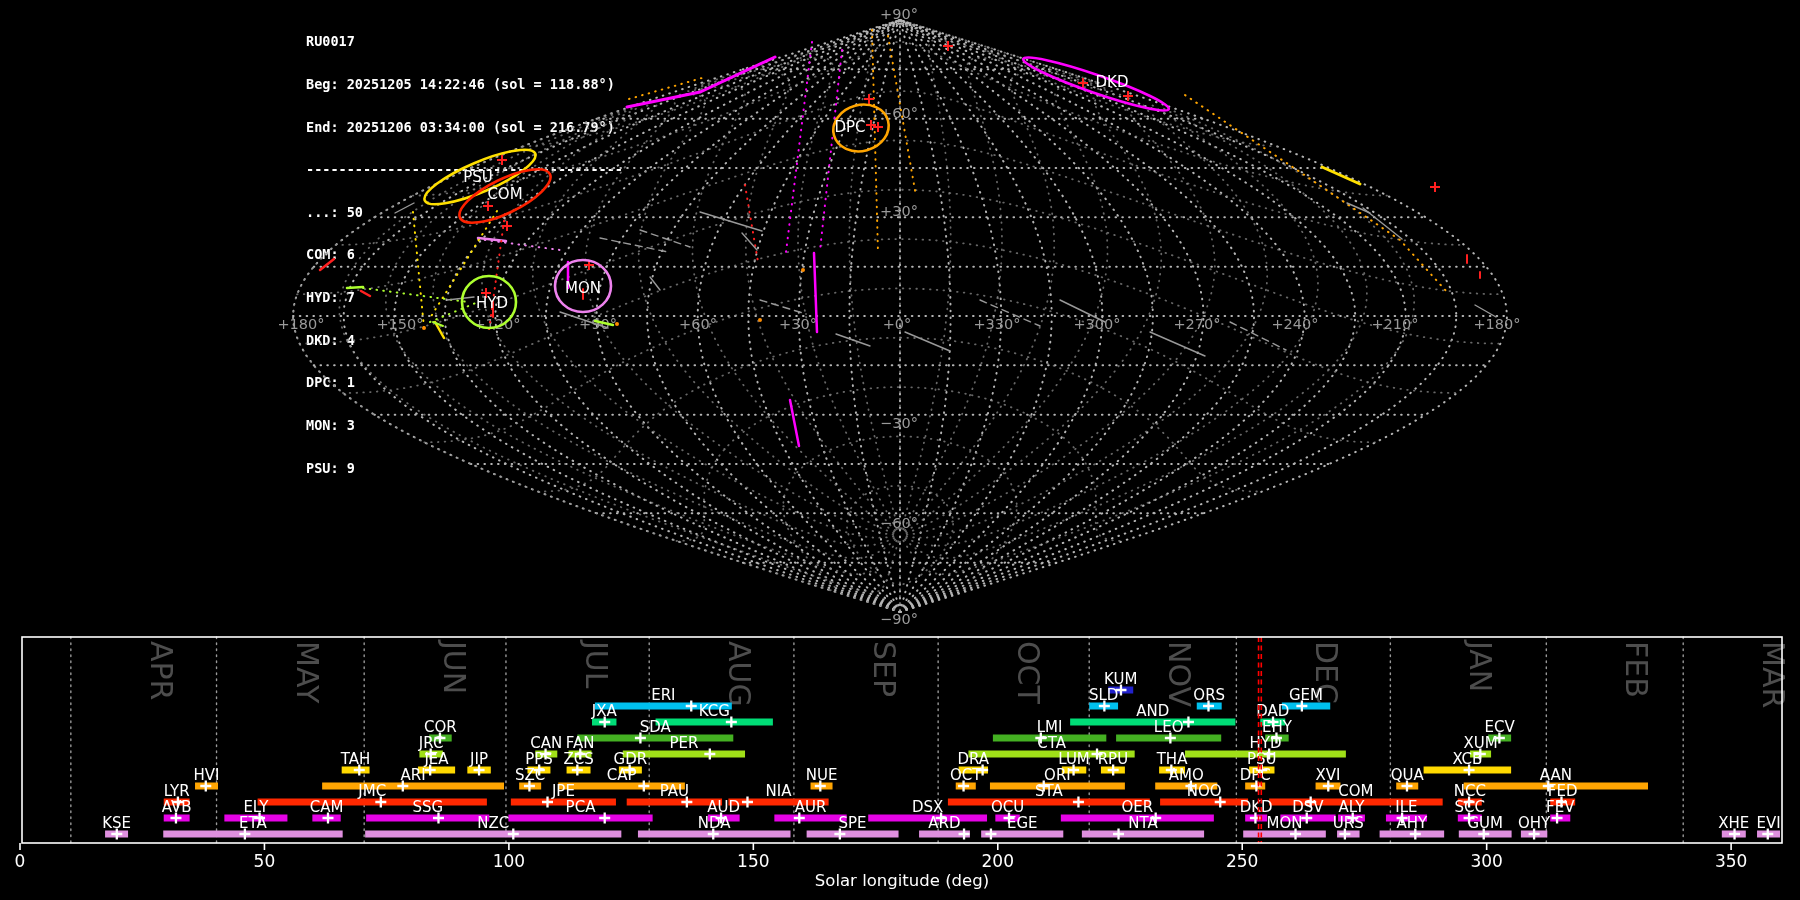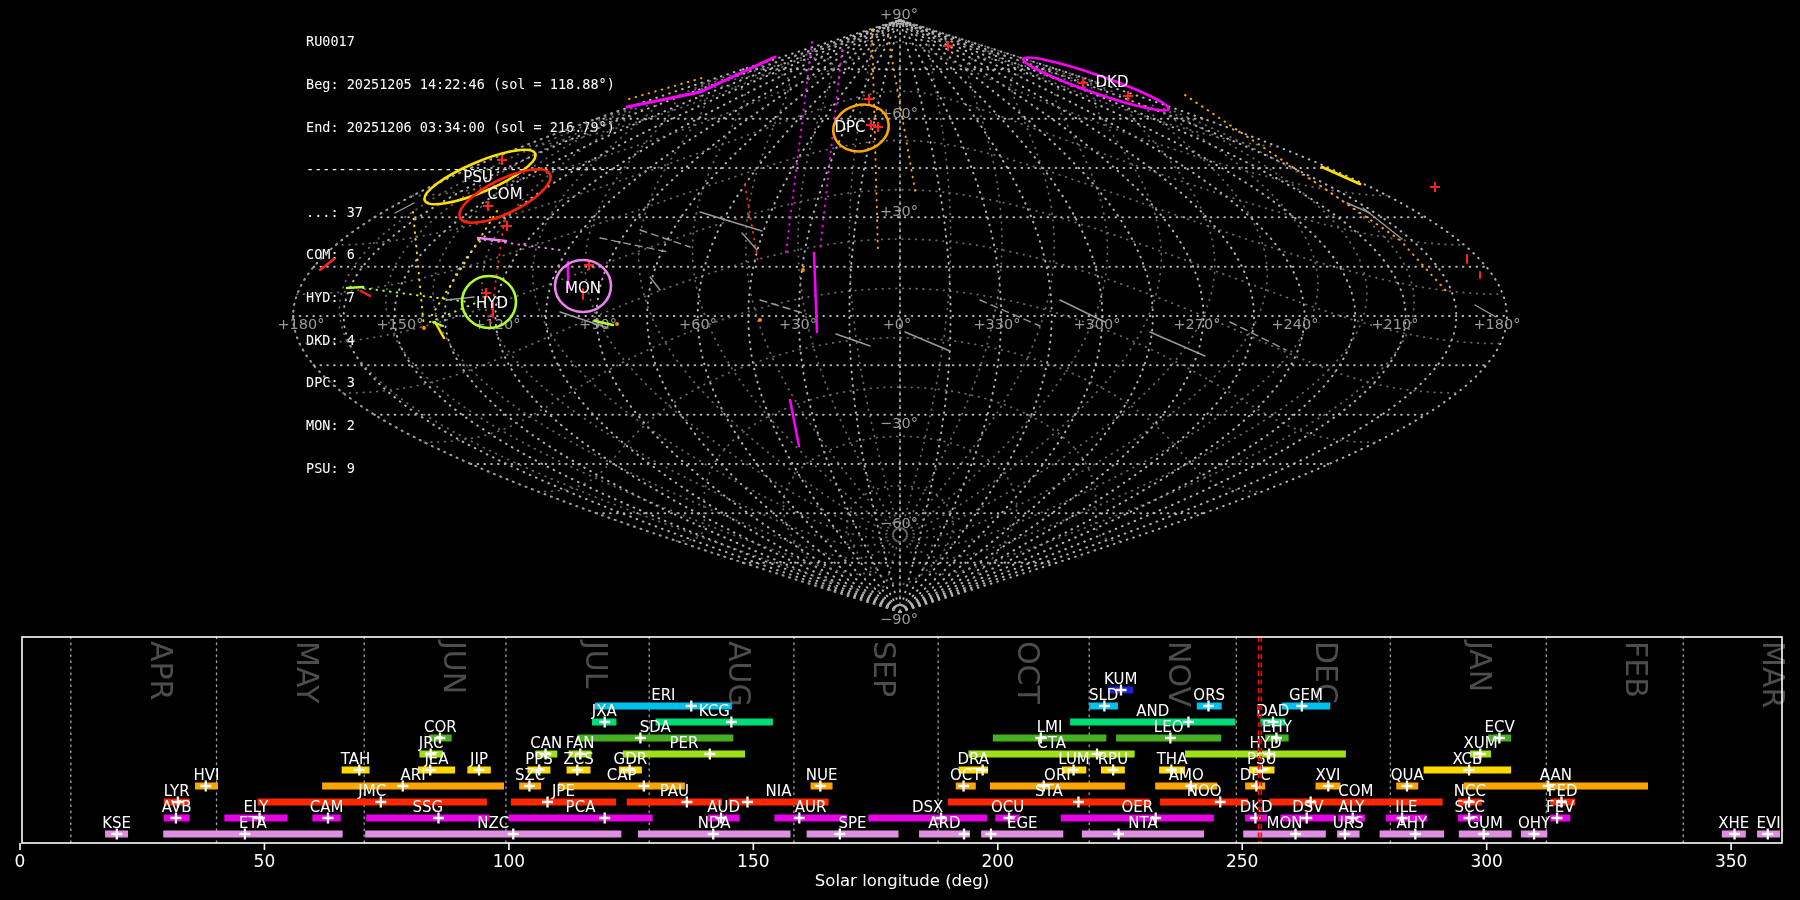--- a/index.html
+++ b/index.html
@@ -1,38 +1,38 @@
 <!DOCTYPE html>
 <html><head>
 <meta charset="utf-8">
 <style>
   html,body{margin:0;padding:0;background:#000;}
   .screen{position:relative;width:1800px;height:900px;background:#000;overflow:hidden;
           font-family:"DejaVu Sans",sans-serif;}
   .info{position:absolute;left:306px;top:6px;color:#fff;
         font-family:"DejaVu Sans Mono",monospace;font-size:13.5px;line-height:14.2px;
-        white-space:pre;}
+        white-space:pre;font-weight:bold;}
   svg{position:absolute;left:0;top:0;}
   text{font-family:"DejaVu Sans",sans-serif;}
 </style>
 </head>
 <body>
 
 <div class="screen">
   <div class="info">
     <div>RU0017</div>
     <div>Beg: 20251205 14:22:46 (sol = 118.88°)</div>
     <div>End: 20251206 03:34:00 (sol = 216.79°)</div>
     <div>---------------------------------------</div>
-    <div>...: 37</div>
+    <div>...: 50</div>
     <div>COM: 6</div>
     <div>HYD: 7</div>
     <div>DKD: 4</div>
-    <div>DPC: 3</div>
-    <div>MON: 2</div>
+    <div>DPC: 1</div>
+    <div>MON: 3</div>
     <div>PSU: 9</div>
   </div>
   <svg id="plot" width="1800" height="900" viewBox="0 0 1800 900">
     <g id="sky">
         <path d="M742.9 562.7 L746.4 562.7 L749.9 562.7 L753.4 562.7 L756.9 562.7 L760.4 562.7 L763.8 562.7 L767.3 562.7 L770.8 562.7 L774.3 562.7 L777.8 562.7 L781.3 562.7 L784.8 562.7 L788.3 562.7 L791.8 562.7 L795.3 562.7 L798.8 562.7 L802.2 562.7 L805.7 562.7 L809.2 562.7 L812.7 562.7 L816.2 562.7 L819.7 562.7 L823.2 562.7 L826.7 562.7 L830.2 562.7 L833.7 562.7 L837.2 562.7 L840.6 562.7 L844.1 562.7 L847.6 562.7 L851.1 562.7 L854.6 562.7 L858.1 562.7 L861.6 562.7 L865.1 562.7 L868.6 562.7 L872.1 562.7 L875.6 562.7 L879.1 562.7 L882.5 562.7 L886.0 562.7 L889.5 562.7 L893.0 562.7 L896.5 562.7 L900.0 562.7 L903.5 562.7 L907.0 562.7 L910.5 562.7 L914.0 562.7 L917.5 562.7 L920.9 562.7 L924.4 562.7 L927.9 562.7 L931.4 562.7 L934.9 562.7 L938.4 562.7 L941.9 562.7 L945.4 562.7 L948.9 562.7 L952.4 562.7 L955.9 562.7 L959.4 562.7 L962.8 562.7 L966.3 562.7 L969.8 562.7 L973.3 562.7 L976.8 562.7 L980.3 562.7 L983.8 562.7 L987.3 562.7 L990.8 562.7 L994.3 562.7 L997.8 562.7 L1001.2 562.7 L1004.7 562.7 L1008.2 562.7 L1011.7 562.7 L1015.2 562.7 L1018.7 562.7 L1022.2 562.7 L1025.7 562.7 L1029.2 562.7 L1032.7 562.7 L1036.2 562.7 L1039.6 562.7 L1043.1 562.7 L1046.6 562.7 L1050.1 562.7 L1053.6 562.7 L1057.1 562.7 " fill="none" stroke="#b5b5b5" stroke-width="2" stroke-linecap="round" stroke-dasharray="0.6 6.2"></path>
         <path d="M596.5 513.3 L603.2 513.3 L610.0 513.3 L616.7 513.3 L623.5 513.3 L630.2 513.3 L637.0 513.3 L643.7 513.3 L650.5 513.3 L657.2 513.3 L663.9 513.3 L670.7 513.3 L677.4 513.3 L684.2 513.3 L690.9 513.3 L697.7 513.3 L704.4 513.3 L711.2 513.3 L717.9 513.3 L724.6 513.3 L731.4 513.3 L738.1 513.3 L744.9 513.3 L751.6 513.3 L758.4 513.3 L765.1 513.3 L771.9 513.3 L778.6 513.3 L785.3 513.3 L792.1 513.3 L798.8 513.3 L805.6 513.3 L812.3 513.3 L819.1 513.3 L825.8 513.3 L832.6 513.3 L839.3 513.3 L846.0 513.3 L852.8 513.3 L859.5 513.3 L866.3 513.3 L873.0 513.3 L879.8 513.3 L886.5 513.3 L893.3 513.3 L900.0 513.3 L906.7 513.3 L913.5 513.3 L920.2 513.3 L927.0 513.3 L933.7 513.3 L940.5 513.3 L947.2 513.3 L954.0 513.3 L960.7 513.3 L967.4 513.3 L974.2 513.3 L980.9 513.3 L987.7 513.3 L994.4 513.3 L1001.2 513.3 L1007.9 513.3 L1014.7 513.3 L1021.4 513.3 L1028.1 513.3 L1034.9 513.3 L1041.6 513.3 L1048.4 513.3 L1055.1 513.3 L1061.9 513.3 L1068.6 513.3 L1075.4 513.3 L1082.1 513.3 L1088.8 513.3 L1095.6 513.3 L1102.3 513.3 L1109.1 513.3 L1115.8 513.3 L1122.6 513.3 L1129.3 513.3 L1136.1 513.3 L1142.8 513.3 L1149.5 513.3 L1156.3 513.3 L1163.0 513.3 L1169.8 513.3 L1176.5 513.3 L1183.3 513.3 L1190.0 513.3 L1196.8 513.3 L1203.5 513.3 " fill="none" stroke="#b5b5b5" stroke-width="2" stroke-linecap="round" stroke-dasharray="0.6 6.2"></path>
         <path d="M470.8 464.0 L480.3 464.0 L489.9 464.0 L499.4 464.0 L508.9 464.0 L518.5 464.0 L528.0 464.0 L537.6 464.0 L547.1 464.0 L556.6 464.0 L566.2 464.0 L575.7 464.0 L585.2 464.0 L594.8 464.0 L604.3 464.0 L613.9 464.0 L623.4 464.0 L632.9 464.0 L642.5 464.0 L652.0 464.0 L661.5 464.0 L671.1 464.0 L680.6 464.0 L690.2 464.0 L699.7 464.0 L709.2 464.0 L718.8 464.0 L728.3 464.0 L737.9 464.0 L747.4 464.0 L756.9 464.0 L766.5 464.0 L776.0 464.0 L785.5 464.0 L795.1 464.0 L804.6 464.0 L814.2 464.0 L823.7 464.0 L833.2 464.0 L842.8 464.0 L852.3 464.0 L861.8 464.0 L871.4 464.0 L880.9 464.0 L890.5 464.0 L900.0 464.0 L909.5 464.0 L919.1 464.0 L928.6 464.0 L938.2 464.0 L947.7 464.0 L957.2 464.0 L966.8 464.0 L976.3 464.0 L985.8 464.0 L995.4 464.0 L1004.9 464.0 L1014.5 464.0 L1024.0 464.0 L1033.5 464.0 L1043.1 464.0 L1052.6 464.0 L1062.1 464.0 L1071.7 464.0 L1081.2 464.0 L1090.8 464.0 L1100.3 464.0 L1109.8 464.0 L1119.4 464.0 L1128.9 464.0 L1138.5 464.0 L1148.0 464.0 L1157.5 464.0 L1167.1 464.0 L1176.6 464.0 L1186.1 464.0 L1195.7 464.0 L1205.2 464.0 L1214.8 464.0 L1224.3 464.0 L1233.8 464.0 L1243.4 464.0 L1252.9 464.0 L1262.4 464.0 L1272.0 464.0 L1281.5 464.0 L1291.1 464.0 L1300.6 464.0 L1310.1 464.0 L1319.7 464.0 L1329.2 464.0 " fill="none" stroke="#b5b5b5" stroke-width="2" stroke-linecap="round" stroke-dasharray="0.6 6.2"></path>
         <path d="M374.3 414.7 L386.0 414.7 L397.7 414.7 L409.4 414.7 L421.0 414.7 L432.7 414.7 L444.4 414.7 L456.1 414.7 L467.8 414.7 L479.5 414.7 L491.1 414.7 L502.8 414.7 L514.5 414.7 L526.2 414.7 L537.9 414.7 L549.5 414.7 L561.2 414.7 L572.9 414.7 L584.6 414.7 L596.3 414.7 L608.0 414.7 L619.6 414.7 L631.3 414.7 L643.0 414.7 L654.7 414.7 L666.4 414.7 L678.0 414.7 L689.7 414.7 L701.4 414.7 L713.1 414.7 L724.8 414.7 L736.5 414.7 L748.1 414.7 L759.8 414.7 L771.5 414.7 L783.2 414.7 L794.9 414.7 L806.5 414.7 L818.2 414.7 L829.9 414.7 L841.6 414.7 L853.3 414.7 L865.0 414.7 L876.6 414.7 L888.3 414.7 L900.0 414.7 L911.7 414.7 L923.4 414.7 L935.0 414.7 L946.7 414.7 L958.4 414.7 L970.1 414.7 L981.8 414.7 L993.5 414.7 L1005.1 414.7 L1016.8 414.7 L1028.5 414.7 L1040.2 414.7 L1051.9 414.7 L1063.5 414.7 L1075.2 414.7 L1086.9 414.7 L1098.6 414.7 L1110.3 414.7 L1122.0 414.7 L1133.6 414.7 L1145.3 414.7 L1157.0 414.7 L1168.7 414.7 L1180.4 414.7 L1192.0 414.7 L1203.7 414.7 L1215.4 414.7 L1227.1 414.7 L1238.8 414.7 L1250.5 414.7 L1262.1 414.7 L1273.8 414.7 L1285.5 414.7 L1297.2 414.7 L1308.9 414.7 L1320.5 414.7 L1332.2 414.7 L1343.9 414.7 L1355.6 414.7 L1367.3 414.7 L1379.0 414.7 L1390.6 414.7 L1402.3 414.7 L1414.0 414.7 L1425.7 414.7 " fill="none" stroke="#b5b5b5" stroke-width="2" stroke-linecap="round" stroke-dasharray="0.6 6.2"></path>
         <path d="M313.7 365.3 L326.7 365.3 L339.7 365.3 L352.8 365.3 L365.8 365.3 L378.8 365.3 L391.9 365.3 L404.9 365.3 L417.9 365.3 L430.9 365.3 L444.0 365.3 L457.0 365.3 L470.0 365.3 L483.1 365.3 L496.1 365.3 L509.1 365.3 L522.2 365.3 L535.2 365.3 L548.2 365.3 L561.2 365.3 L574.3 365.3 L587.3 365.3 L600.3 365.3 L613.4 365.3 L626.4 365.3 L639.4 365.3 L652.4 365.3 L665.5 365.3 L678.5 365.3 L691.5 365.3 L704.6 365.3 L717.6 365.3 L730.6 365.3 L743.6 365.3 L756.7 365.3 L769.7 365.3 L782.7 365.3 L795.8 365.3 L808.8 365.3 L821.8 365.3 L834.9 365.3 L847.9 365.3 L860.9 365.3 L873.9 365.3 L887.0 365.3 L900.0 365.3 L913.0 365.3 L926.1 365.3 L939.1 365.3 L952.1 365.3 L965.1 365.3 L978.2 365.3 L991.2 365.3 L1004.2 365.3 L1017.3 365.3 L1030.3 365.3 L1043.3 365.3 L1056.4 365.3 L1069.4 365.3 L1082.4 365.3 L1095.4 365.3 L1108.5 365.3 L1121.5 365.3 L1134.5 365.3 L1147.6 365.3 L1160.6 365.3 L1173.6 365.3 L1186.6 365.3 L1199.7 365.3 L1212.7 365.3 L1225.7 365.3 L1238.8 365.3 L1251.8 365.3 L1264.8 365.3 L1277.8 365.3 L1290.9 365.3 L1303.9 365.3 L1316.9 365.3 L1330.0 365.3 L1343.0 365.3 L1356.0 365.3 L1369.1 365.3 L1382.1 365.3 L1395.1 365.3 L1408.1 365.3 L1421.2 365.3 L1434.2 365.3 L1447.2 365.3 L1460.3 365.3 L1473.3 365.3 L1486.3 365.3 " fill="none" stroke="#b5b5b5" stroke-width="2" stroke-linecap="round" stroke-dasharray="0.6 6.2"></path>
         <path d="M293.0 316.0 L306.5 316.0 L320.0 316.0 L333.5 316.0 L347.0 316.0 L360.4 316.0 L373.9 316.0 L387.4 316.0 L400.9 316.0 L414.4 316.0 L427.9 316.0 L441.4 316.0 L454.9 316.0 L468.4 316.0 L481.8 316.0 L495.3 316.0 L508.8 316.0 L522.3 316.0 L535.8 316.0 L549.3 316.0 L562.8 316.0 L576.3 316.0 L589.8 316.0 L603.2 316.0 L616.7 316.0 L630.2 316.0 L643.7 316.0 L657.2 316.0 L670.7 316.0 L684.2 316.0 L697.7 316.0 L711.2 316.0 L724.6 316.0 L738.1 316.0 L751.6 316.0 L765.1 316.0 L778.6 316.0 L792.1 316.0 L805.6 316.0 L819.1 316.0 L832.6 316.0 L846.0 316.0 L859.5 316.0 L873.0 316.0 L886.5 316.0 L900.0 316.0 L913.5 316.0 L927.0 316.0 L940.5 316.0 L954.0 316.0 L967.4 316.0 L980.9 316.0 L994.4 316.0 L1007.9 316.0 L1021.4 316.0 L1034.9 316.0 L1048.4 316.0 L1061.9 316.0 L1075.4 316.0 L1088.8 316.0 L1102.3 316.0 L1115.8 316.0 L1129.3 316.0 L1142.8 316.0 L1156.3 316.0 L1169.8 316.0 L1183.3 316.0 L1196.8 316.0 L1210.2 316.0 L1223.7 316.0 L1237.2 316.0 L1250.7 316.0 L1264.2 316.0 L1277.7 316.0 L1291.2 316.0 L1304.7 316.0 L1318.2 316.0 L1331.6 316.0 L1345.1 316.0 L1358.6 316.0 L1372.1 316.0 L1385.6 316.0 L1399.1 316.0 L1412.6 316.0 L1426.1 316.0 L1439.6 316.0 L1453.0 316.0 L1466.5 316.0 L1480.0 316.0 L1493.5 316.0 L1507.0 316.0 " fill="none" stroke="#b5b5b5" stroke-width="2" stroke-linecap="round" stroke-dasharray="0.6 6.2"></path>

